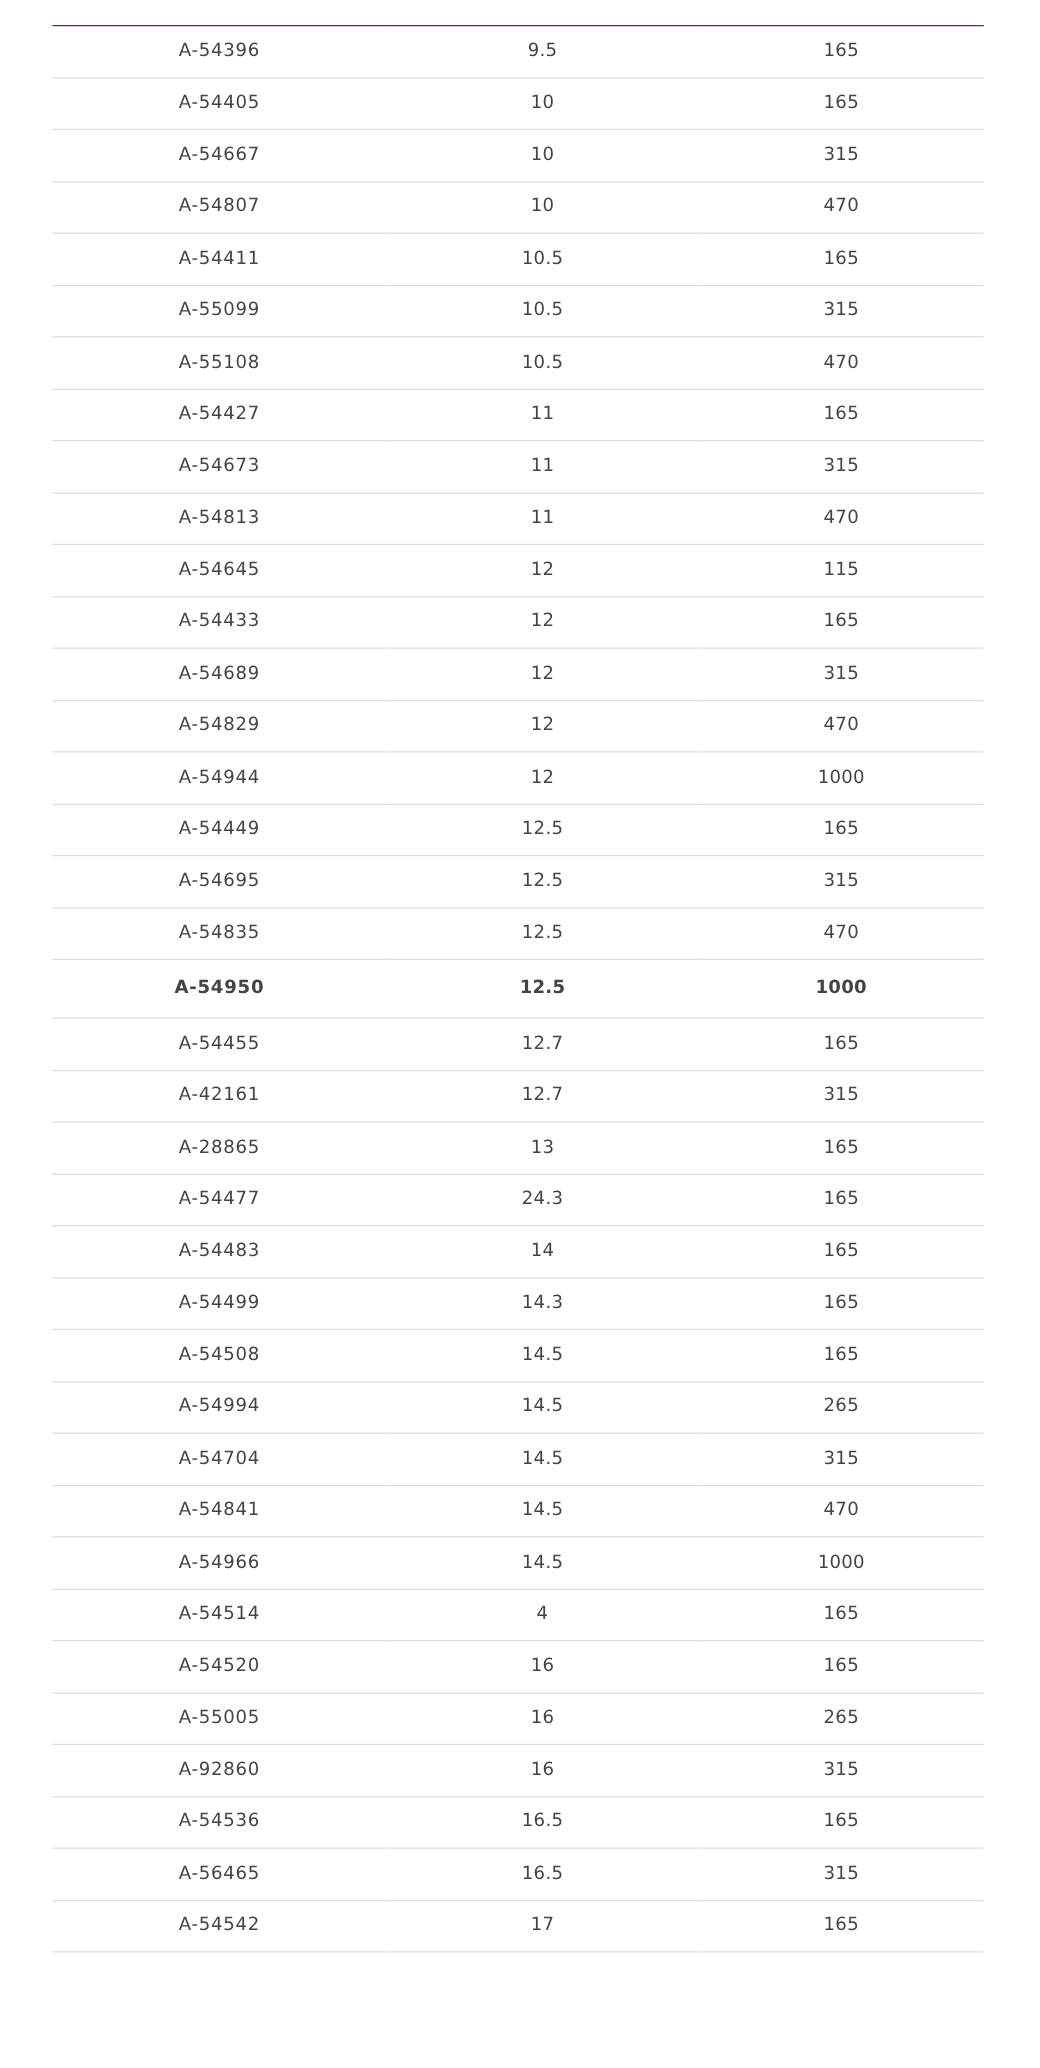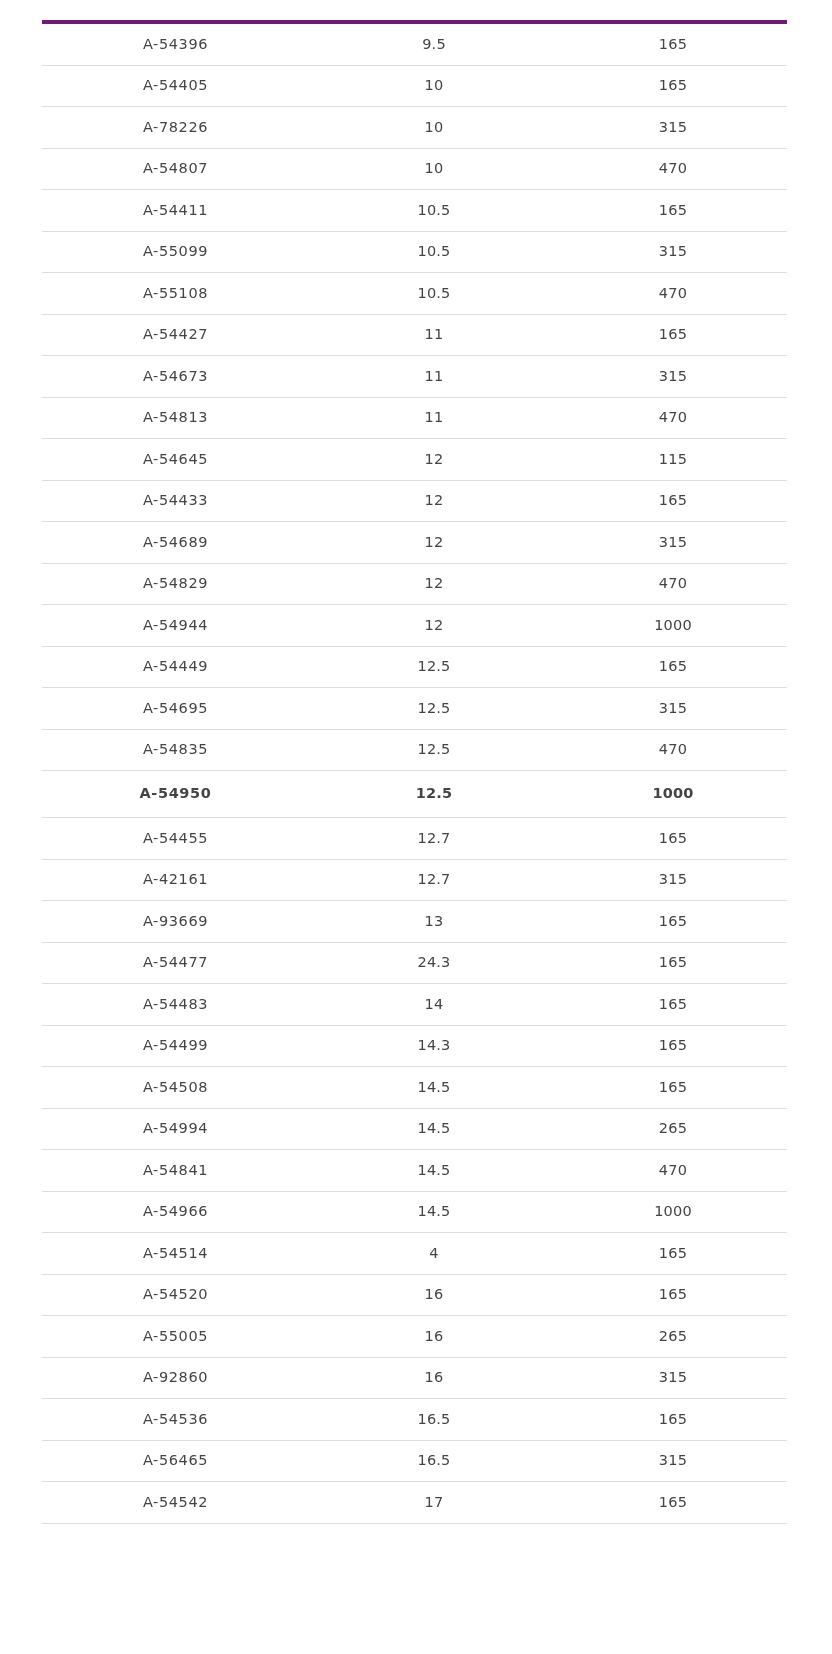--- a/index.html
+++ b/index.html
@@ -28,21 +28,21 @@
     position: absolute;
     left: 42px;
     top: 20px;
     width: 745px;
   }
 
   table.spec-table {
     width: 745px;
     border-collapse: collapse;
     table-layout: fixed;
-    border-top: 4px solid #701a75;
+    border-top: 1px solid #701a75;
   }
 
   table.spec-table col.c-code  { width: 267px; }
   table.spec-table col.c-dim   { width: 250px; }
   table.spec-table col.c-len   { width: 228px; }
 
   table.spec-table tbody tr {
     height: 40.5px;
   }
 
@@ -87,21 +87,21 @@
             <td class="cell-code">A-54396</td>
             <td class="cell-dim">9.5</td>
             <td class="cell-len">165</td>
           </tr>
           <tr>
             <td class="cell-code">A-54405</td>
             <td class="cell-dim">10</td>
             <td class="cell-len">165</td>
           </tr>
           <tr>
-            <td class="cell-code">A-78226</td>
+            <td class="cell-code">A-54667</td>
             <td class="cell-dim">10</td>
             <td class="cell-len">315</td>
           </tr>
           <tr>
             <td class="cell-code">A-54807</td>
             <td class="cell-dim">10</td>
             <td class="cell-len">470</td>
           </tr>
           <tr>
             <td class="cell-code">A-54411</td>
@@ -182,21 +182,21 @@
             <td class="cell-code">A-54455</td>
             <td class="cell-dim">12.7</td>
             <td class="cell-len">165</td>
           </tr>
           <tr>
             <td class="cell-code">A-42161</td>
             <td class="cell-dim">12.7</td>
             <td class="cell-len">315</td>
           </tr>
           <tr>
-            <td class="cell-code">A-93669</td>
+            <td class="cell-code">A-28865</td>
             <td class="cell-dim">13</td>
             <td class="cell-len">165</td>
           </tr>
           <tr>
             <td class="cell-code">A-54477</td>
             <td class="cell-dim">24.3</td>
             <td class="cell-len">165</td>
           </tr>
           <tr>
             <td class="cell-code">A-54483</td>
@@ -210,20 +210,25 @@
           </tr>
           <tr>
             <td class="cell-code">A-54508</td>
             <td class="cell-dim">14.5</td>
             <td class="cell-len">165</td>
           </tr>
           <tr>
             <td class="cell-code">A-54994</td>
             <td class="cell-dim">14.5</td>
             <td class="cell-len">265</td>
+          </tr>
+          <tr>
+            <td class="cell-code">A-54704</td>
+            <td class="cell-dim">14.5</td>
+            <td class="cell-len">315</td>
           </tr>
           <tr>
             <td class="cell-code">A-54841</td>
             <td class="cell-dim">14.5</td>
             <td class="cell-len">470</td>
           </tr>
           <tr>
             <td class="cell-code">A-54966</td>
             <td class="cell-dim">14.5</td>
             <td class="cell-len">1000</td>

